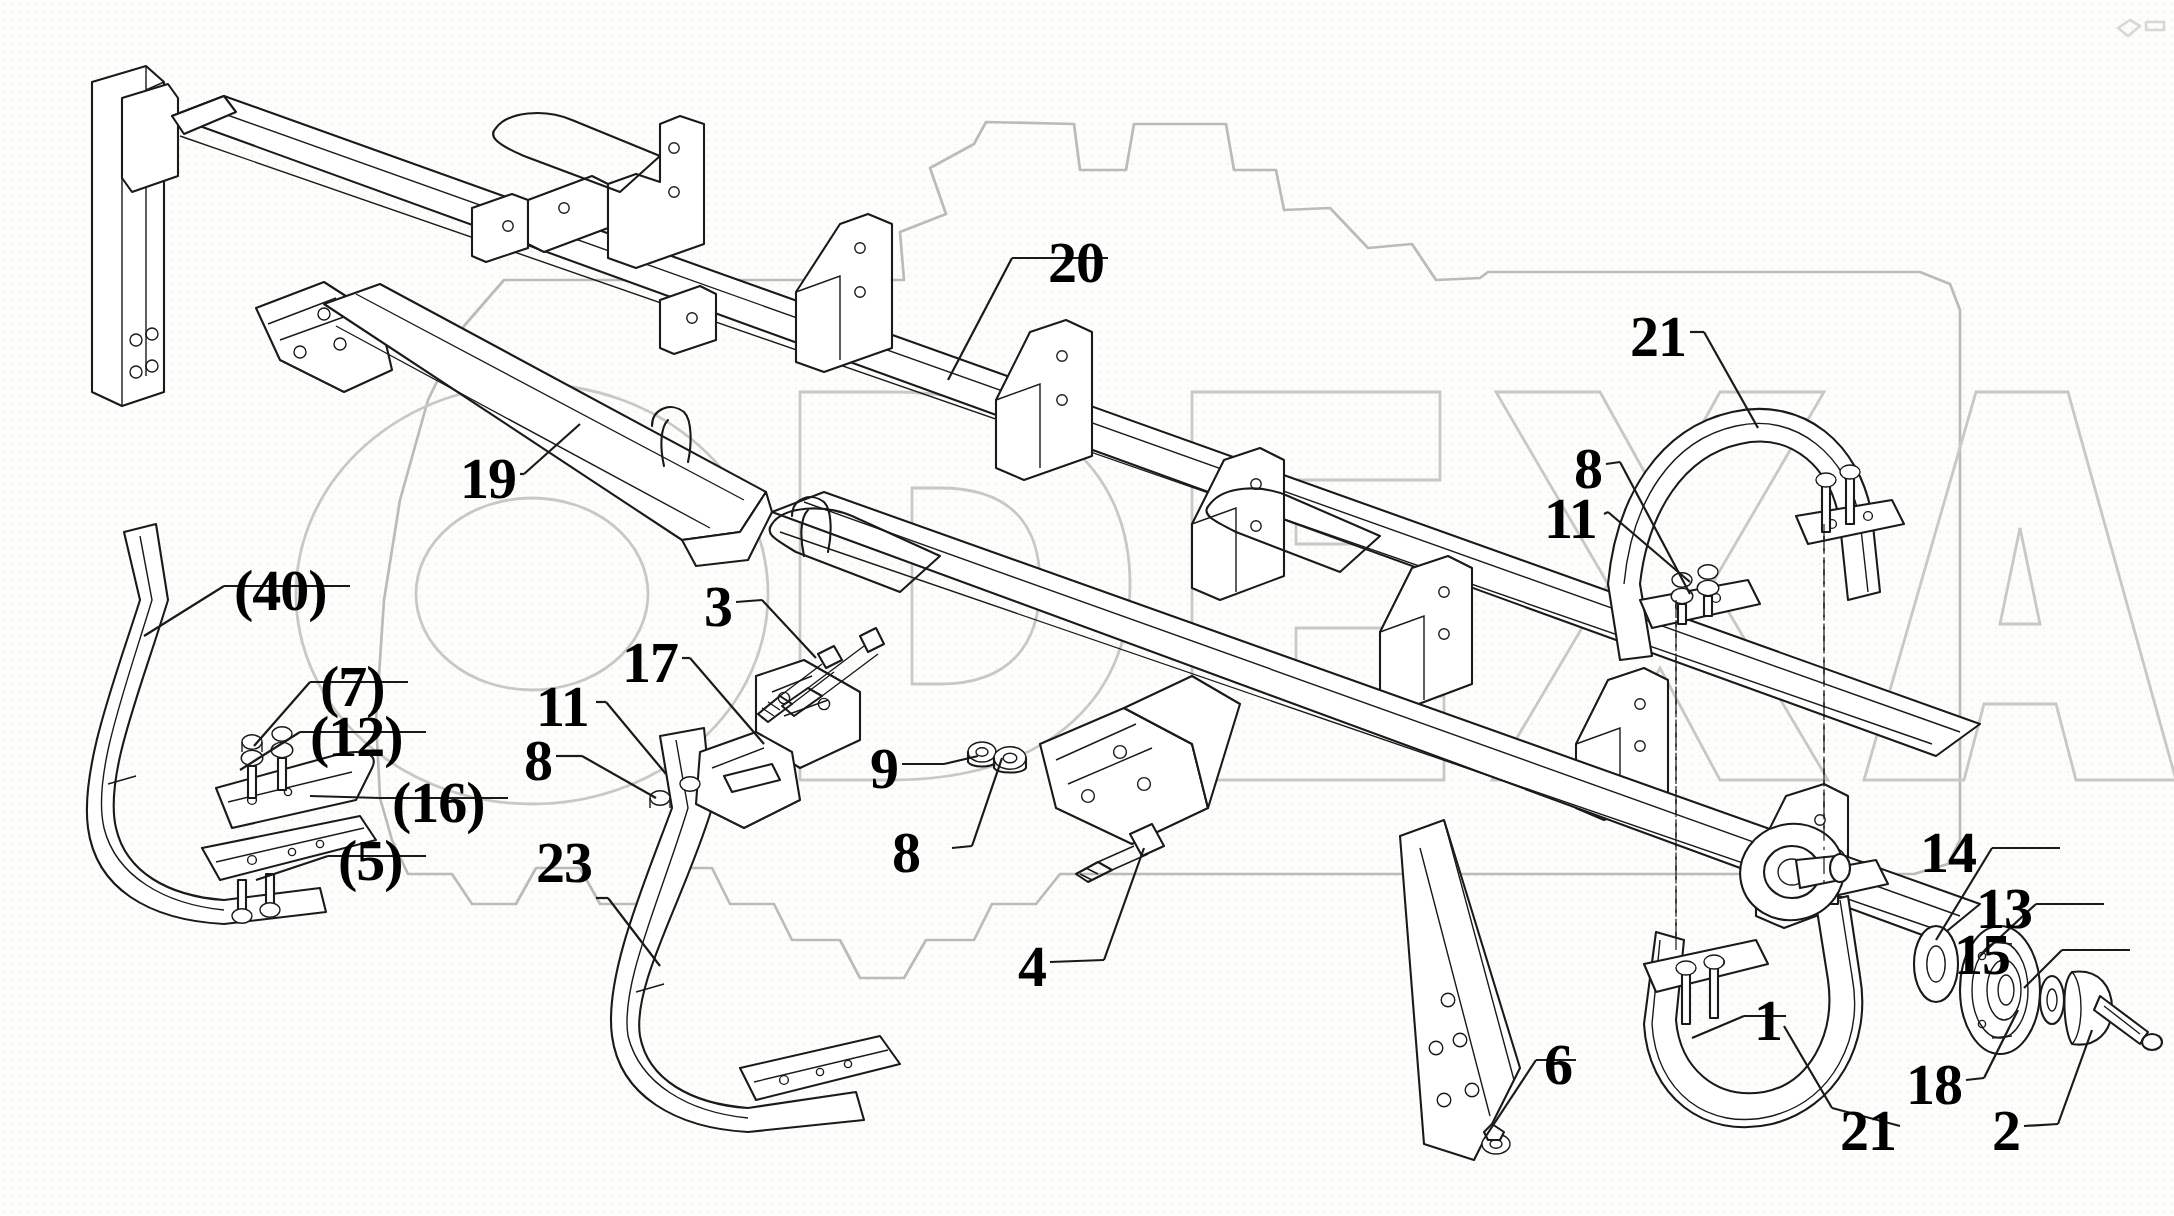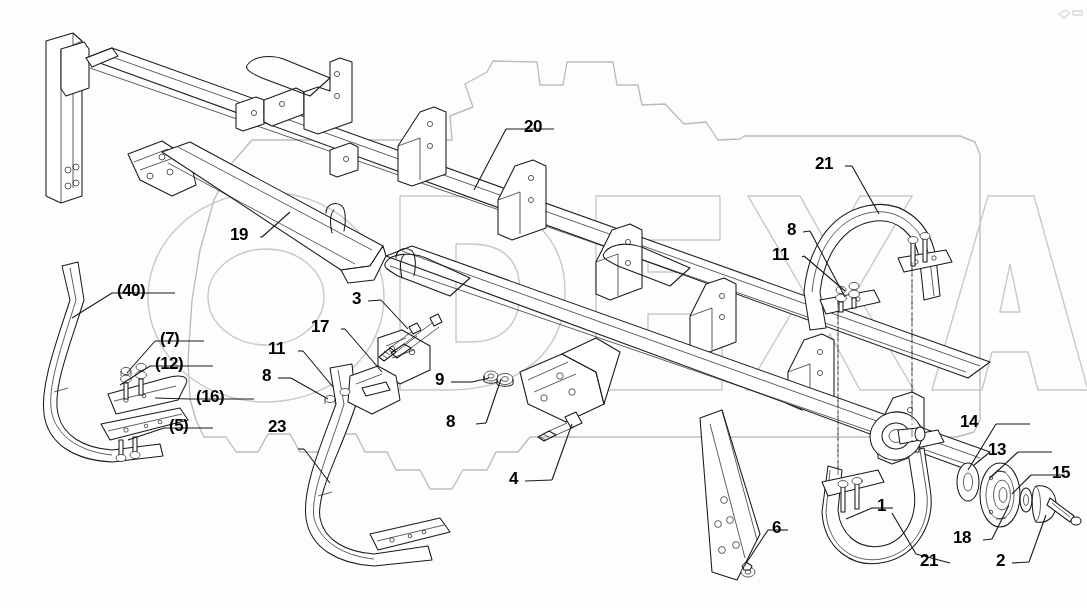--- a/index.html
+++ b/index.html
@@ -13,23 +13,23 @@
   }
   #dots{
     position:absolute;inset:0;
     background-image:radial-gradient(#f1f3ef 0.6px, transparent 0.7px);
     background-size:4px 4px;
     pointer-events:none;
   }
   #svgroot{position:absolute;left:0;top:0;width:1087px;height:608px;}
   .lbl{
     position:absolute;
-    font-family:Liberation Sans, sans-serif;
+    font-family:Liberation Serif, serif;
     font-weight:700;
-    font-size:17px;
+    font-size:29px;
     color:#000;
     line-height:1;
     white-space:nowrap;
     letter-spacing:-0.5px;
   }
   .lbl.paren{font-weight:700;}
 </style>
 </head>
 <body>
 
@@ -433,20 +433,20 @@
       <div class="lbl paren" style="left: 155px; top: 355px;">(12)</div>
       <div class="lbl" style="left: 262px; top: 367px;">8</div>
       <div class="lbl" style="left: 435px; top: 371px;">9</div>
       <div class="lbl paren" style="left: 196px; top: 388px;">(16)</div>
       <div class="lbl" style="left: 446px; top: 413px;">8</div>
       <div class="lbl paren" style="left: 169px; top: 417px;">(5)</div>
       <div class="lbl" style="left: 960px; top: 413px;">14</div>
       <div class="lbl" style="left: 268px; top: 418px;">23</div>
       <div class="lbl" style="left: 988px; top: 441px;">13</div>
       <div class="lbl" style="left: 509px; top: 470px;">4</div>
-      <div class="lbl" style="left: 1052px; top: 464px;">15</div>
+      <div class="lbl" style="left: 977px; top: 464px;">15</div>
       <div class="lbl" style="left: 877px; top: 497px;">1</div>
       <div class="lbl" style="left: 772px; top: 519px;">6</div>
       <div class="lbl" style="left: 953px; top: 529px;">18</div>
       <div class="lbl" style="left: 996px; top: 552px;">2</div>
       <div class="lbl" style="left: 920px; top: 552px;">21</div>
     </div>
 </div>
 
 </body></html>

